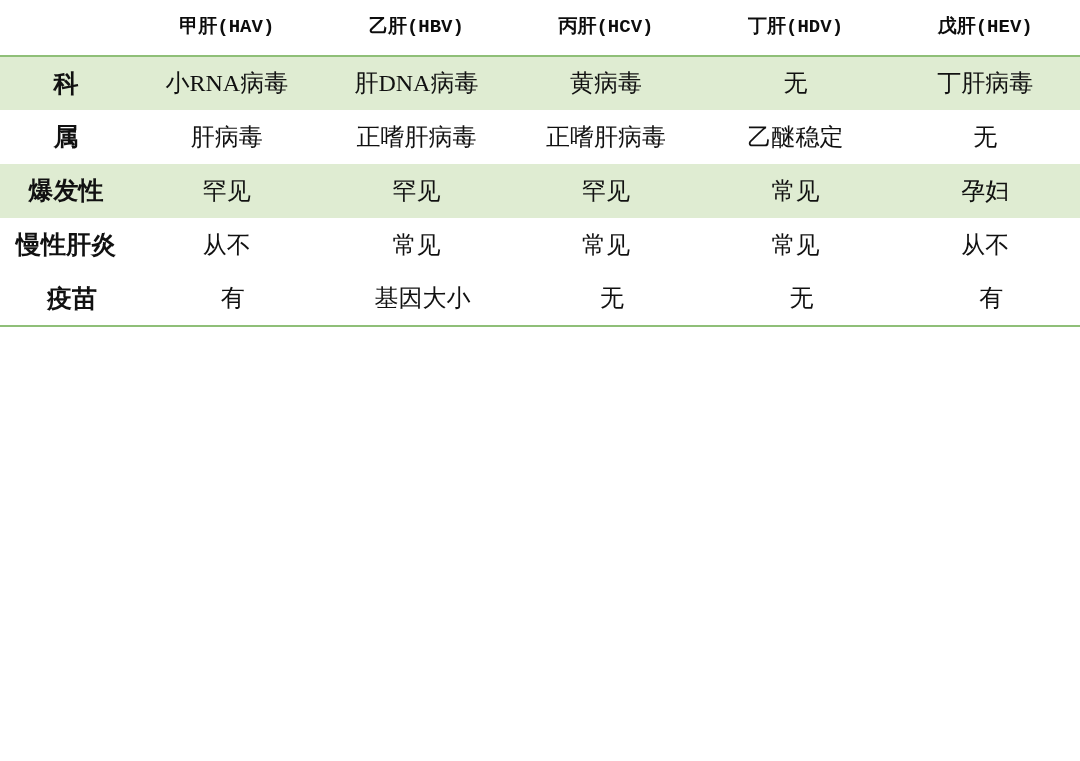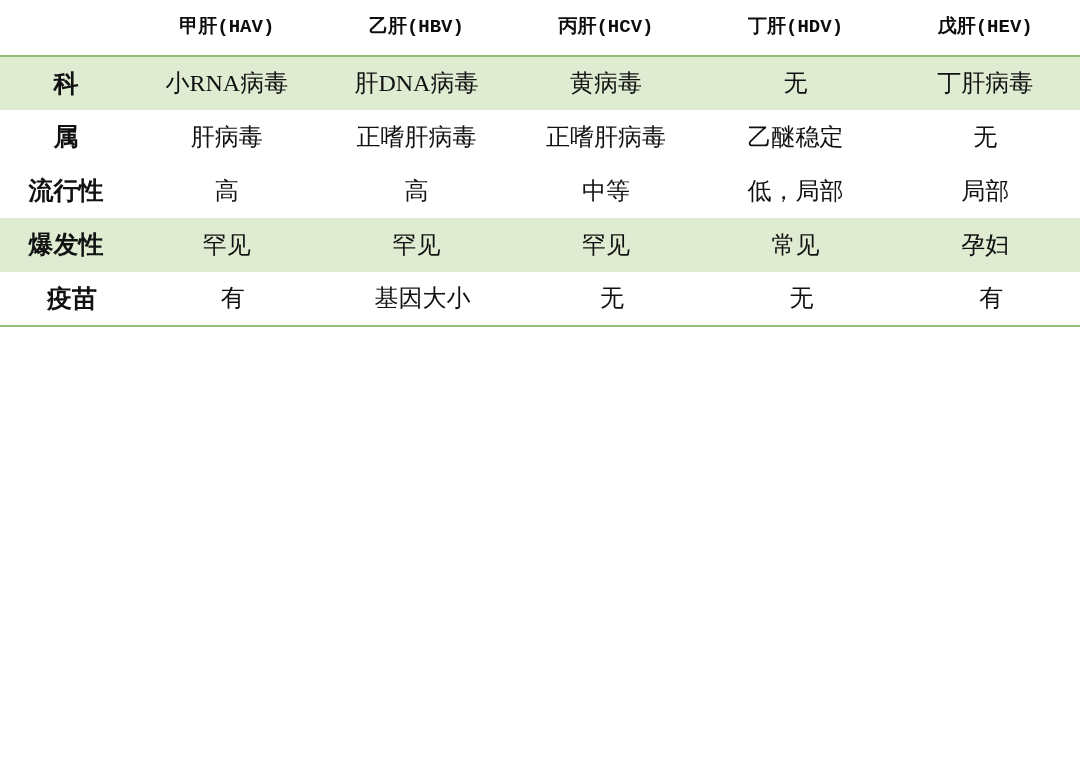--- a/index.html
+++ b/index.html
@@ -146,58 +146,58 @@
         <td>
             <span class="cell-text">正嗜肝病毒</span>
           </td>
         <td>
             <span class="cell-text">乙醚稳定</span>
           </td>
         <td>
             <span class="cell-text">无</span>
           </td>
       </tr>
+      <tr class="body-row shaded">
+        <td class="rowlabel">
+            <span class="cell-text">爆发性</span>
+          </td>
+        <td>
+            <span class="cell-text">罕见</span>
+          </td>
+        <td>
+            <span class="cell-text">罕见</span>
+          </td>
+        <td>
+            <span class="cell-text">罕见</span>
+          </td>
+        <td>
+            <span class="cell-text">常见</span>
+          </td>
+        <td>
+            <span class="cell-text">孕妇</span>
+          </td>
+      </tr>
       <tr class="body-row plain">
         <td class="rowlabel">
-            <span class="cell-text">流行性</span>
-          </td>
-        <td>
-            <span class="cell-text">高</span>
-          </td>
-        <td>
-            <span class="cell-text">高</span>
-          </td>
-        <td>
-            <span class="cell-text">中等</span>
-          </td>
-        <td>
-            <span class="cell-text">低，局部</span>
-          </td>
-        <td>
-            <span class="cell-text">局部</span>
-          </td>
-      </tr>
-      <tr class="body-row shaded">
-        <td class="rowlabel">
-            <span class="cell-text">爆发性</span>
-          </td>
-        <td>
-            <span class="cell-text">罕见</span>
-          </td>
-        <td>
-            <span class="cell-text">罕见</span>
-          </td>
-        <td>
-            <span class="cell-text">罕见</span>
-          </td>
-        <td>
-            <span class="cell-text">常见</span>
-          </td>
-        <td>
-            <span class="cell-text">孕妇</span>
+            <span class="cell-text">慢性肝炎</span>
+          </td>
+        <td>
+            <span class="cell-text">从不</span>
+          </td>
+        <td>
+            <span class="cell-text">常见</span>
+          </td>
+        <td>
+            <span class="cell-text">常见</span>
+          </td>
+        <td>
+            <span class="cell-text">常见</span>
+          </td>
+        <td>
+            <span class="cell-text">从不</span>
           </td>
       </tr>
       <tr class="body-row plain last-row">
         <td class="rowlabel">
             <span class="cell-text">疫苗</span>
           </td>
         <td>
             <span class="cell-text">有</span>
           </td>
         <td>

